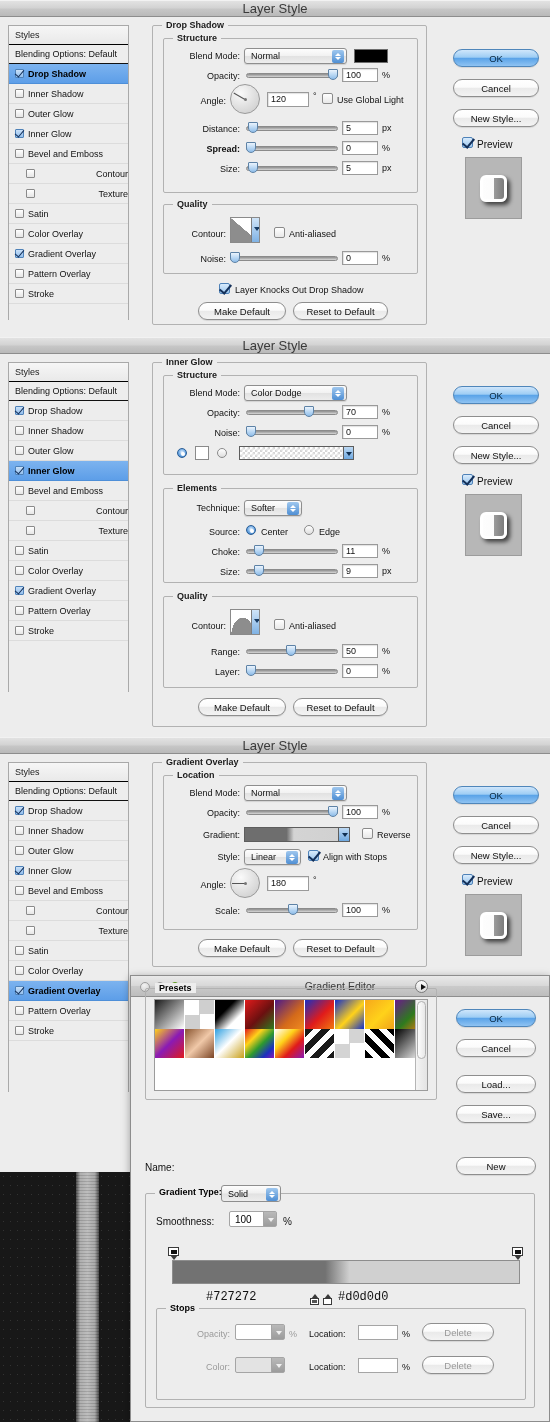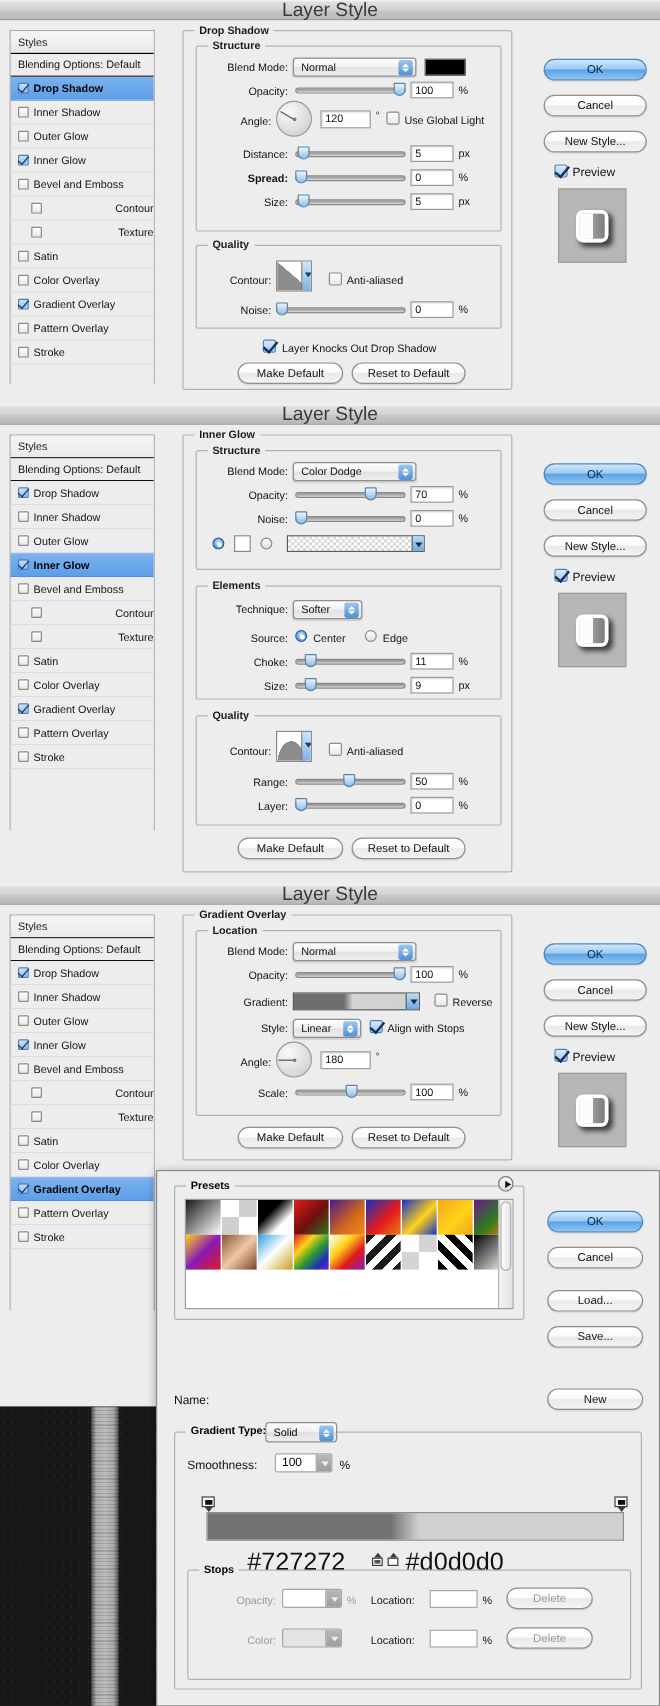--- a/index.html
+++ b/index.html
@@ -13,21 +13,21 @@
   }
 
   
   .dialog { position:absolute; left:0; width:550px; background:#ededed; }
   .titlebar {
     height:17px; width:100%;
     background:linear-gradient(to bottom,#e2e2e2 0%,#d3d3d3 45%,#c6c6c6 55%,#b9b9b9 100%);
     border-top:1px solid #f2f2f2;
     border-bottom:1px solid #8d8d8d;
     display:flex; align-items:center; justify-content:center;
-    font-size:16px; color:#3a3a3a;
+    font-size:13px; color:#3a3a3a;
   }
   .body { position:relative; width:550px; background:#ededed; }
 
   
   .styles-panel {
     position:absolute; left:8px; top:8px; width:121px;
     background:#f0f0f0;
     border:1px solid #a9a9a9;
     box-shadow:inset 0 1px 0 #fff;
   }
@@ -326,21 +326,21 @@
   .stop-top .pt { position:absolute; left:1.5px; top:8px; width:0;height:0;
     border-left:4px solid transparent;border-right:4px solid transparent;border-top:5px solid #3a3a3a; }
 
   .midstop { position:absolute; width:9px; height:11px; top:100px; }
   .midstop .pt { position:absolute; left:0.5px; top:0; width:0;height:0;
     border-left:4px solid transparent;border-right:4px solid transparent;border-bottom:5px solid #3a3a3a;}
   .midstop .sq { position:absolute; left:0; top:4px; width:9px; height:7px;
     border:1px solid #3a3a3a; background:#fff; }
   .midstop.filled .sq:after{content:"";position:absolute;left:1px;top:1px;right:1px;bottom:1px;background:#555;}
 
-  .hexlabel { position:absolute; font-size:21px; color:#111; font-family:Liberation Sans, sans-serif; }
+  .hexlabel { position:absolute; font-size:12px; color:#111; font-family:Liberation Mono, monospace; }
 
   .dis-field {
     position:absolute; height:15px; background:#fff;
     border:1px solid #a5a5a5; font-size:9px;
   }
   .dis-combo {
     position:absolute; height:16px; border:1px solid #a5a5a5; border-radius:2px;
     background:#fff; font-size:9px;
   }
   .dis-combo.gray { background:#e3e3e3; }
@@ -884,20 +884,26 @@
 </div>
 
 <div id="artwork-bg">
   <div class="noise"></div>
   <div class="strip">
       <div class="scan"></div>
     </div>
 </div>
 
 <div id="gradient-editor">
+  <div class="ge-title">
+    <span class="tl g1"></span>
+    <span class="tl g2"></span>
+    <span class="tl g3"></span>
+    <span>Gradient Editor</span>
+  </div>
 
   <div class="presets-box">
     <span class="gl">Presets</span>
     <div class="presets-inner">
       <div class="sw-grid" id="preset-grid">
           <div class="sw" style="background: linear-gradient(135deg, rgb(26, 26, 26), rgb(255, 255, 255));"></div>
           <div class="sw" style="background: repeating-conic-gradient(rgb(207, 207, 207) 0deg, rgb(207, 207, 207) 25%, rgb(255, 255, 255) 0deg, rgb(255, 255, 255) 50%);"></div>
           <div class="sw" style="background: linear-gradient(135deg, rgb(0, 0, 0) 0%, rgb(0, 0, 0) 35%, rgb(255, 255, 255) 70%);"></div>
           <div class="sw" style="background: linear-gradient(135deg, rgb(224, 27, 27), rgb(107, 16, 16) 55%, rgb(46, 122, 30));"></div>
           <div class="sw" style="background: linear-gradient(135deg, rgb(75, 26, 138), rgb(212, 106, 26) 60%, rgb(240, 138, 32));"></div>

